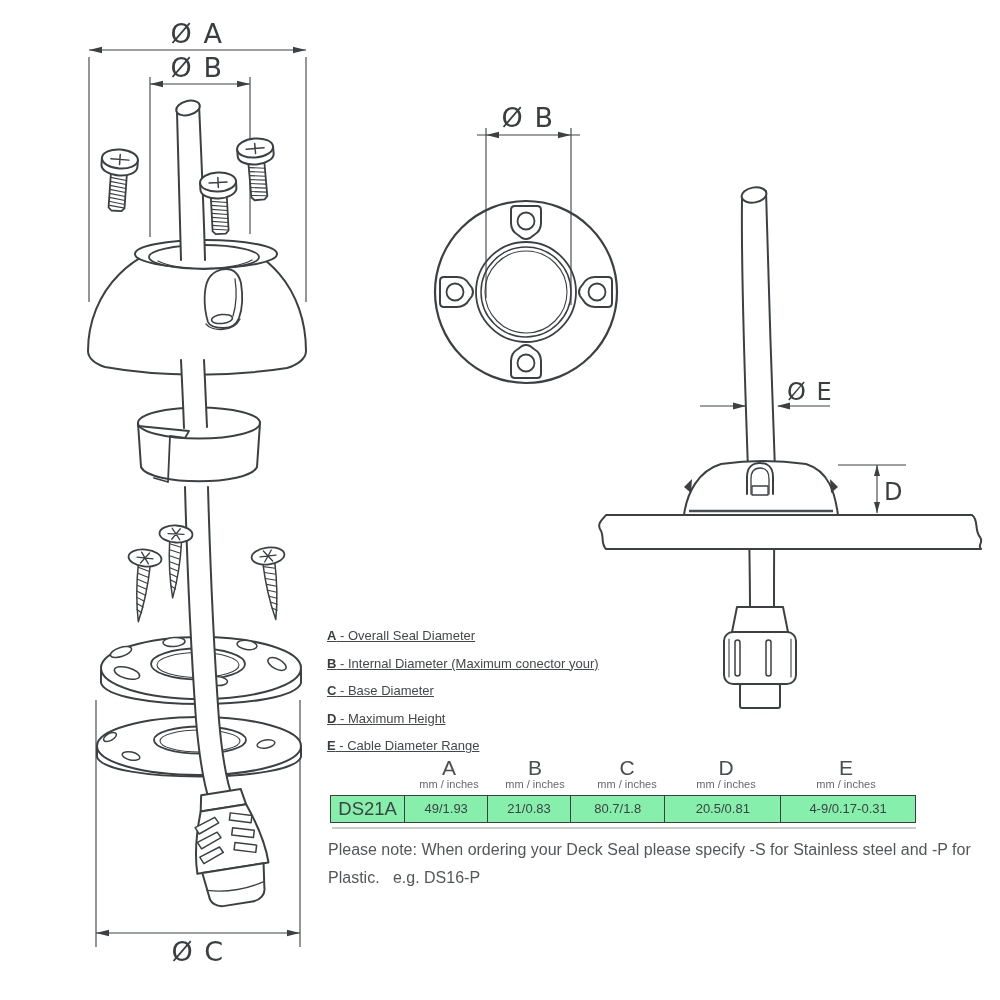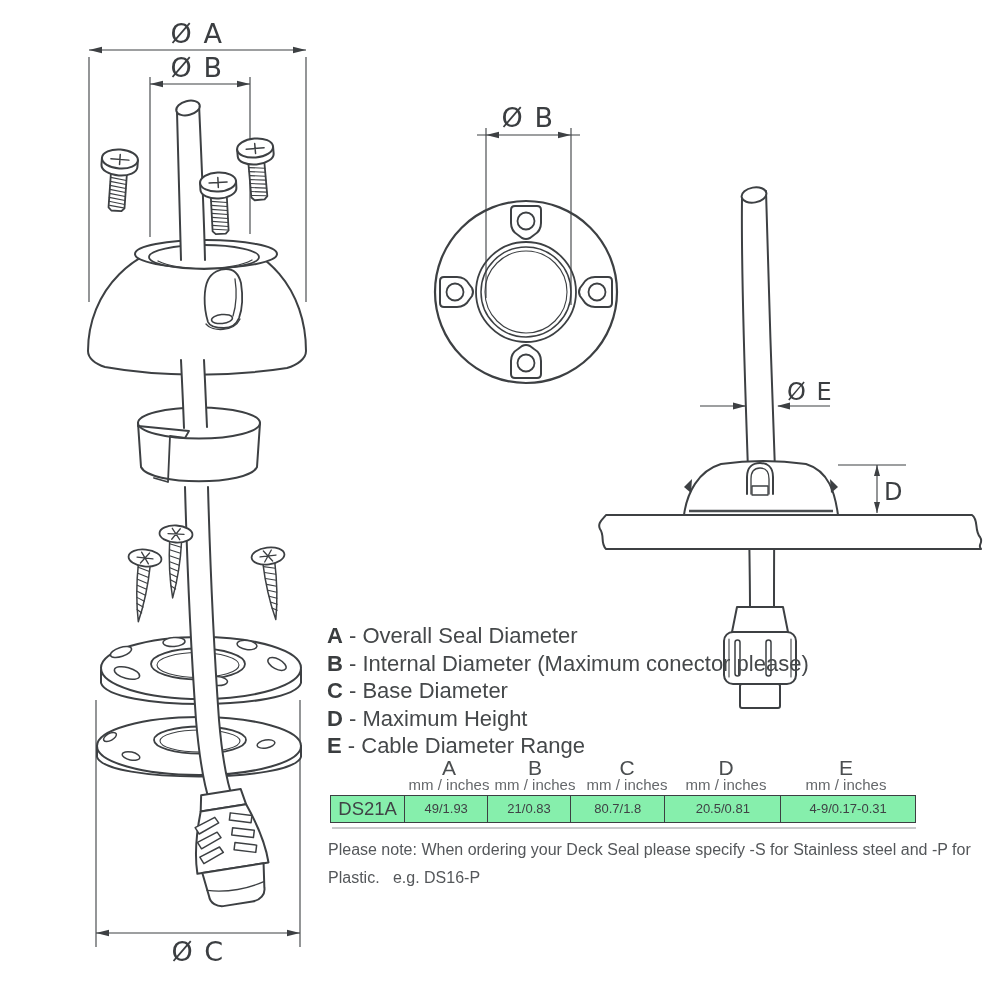--- a/index.html
+++ b/index.html
@@ -16,31 +16,31 @@
   .w18{stroke-width:1.8;}
   .w15{stroke-width:1.5;}
   .w13{stroke-width:1.3;}
   .w11{stroke-width:1.1;}
   .dim{stroke:#3d4043;stroke-width:1.1;fill:none;}
   .arr{fill:#3d4043;stroke:none;}
   .dimtext{fill:#3b3e41;font-family:"DejaVu Sans",sans-serif;font-size:27px;letter-spacing:1.5px;}
   .dimtext.sm{font-size:24px;}
 
   
-  .legend{position:absolute;left:327px;top:622px;color:#45484a;font-size:22px;}
+  .legend{position:absolute;left:327px;top:622px;color:#45484a;font-size:13px;text-decoration:underline;}
   .legend .row{height:27.5px;line-height:27.5px;white-space:pre;}
   .legend .lk{font-weight:bold;color:#3a3d3f;}
 
   
   .spec-table{position:absolute;left:330px;top:757px;color:#45484a;}
   .th-row{display:flex;height:38px;}
   .th-spacer{width:76px;}
   .th{display:flex;flex-direction:column;align-items:center;justify-content:flex-start;box-sizing:border-box;}
   .th-letter{font-size:21px;line-height:22px;color:#4b4e50;}
-  .th-unit{font-size:15px;color:#65686b;line-height:11px;}
+  .th-unit{font-size:11px;color:#65686b;line-height:11px;}
   .td-row{display:flex;border:1.6px solid #3c3f42;width:586px;box-sizing:border-box;background:#86efac;}
   .td{height:26px;line-height:25px;text-align:center;font-size:13px;color:#3f4245;box-sizing:border-box;}
   .td + .td{border-left:1.6px solid #3c3f42;}
   .td.model{font-size:18.5px;}
   .table-shadow{width:584px;height:2px;background:#c9cbcc;margin:4px 0 0 2px;}
 
   
   .note{position:absolute;left:328px;top:836px;color:#54575a;font-size:16px;}
   .note div{white-space:pre;line-height:28px;}
 </style>
@@ -230,21 +230,21 @@
       <path class="dim" d="M838,465 L906,465 M877,465 L877,513"></path>
       <polygon class="arr" points="877,465 874,476 880,476"></polygon>
       <polygon class="arr" points="877,513 874,502 880,502"></polygon>
       <text class="dimtext sm" x="884" y="500" text-anchor="start">D</text>
     </g>
   </g>
 </svg>
 
   <div class="legend">
     <div class="row"><span class="lk">A</span><span> - Overall Seal Diameter</span></div>
-    <div class="row"><span class="lk">B</span><span> - Internal Diameter (Maximum conector please)</span></div>
+    <div class="row"><span class="lk">B</span><span> - Internal Diameter (Maximum conector your)</span></div>
     <div class="row"><span class="lk">C</span><span> - Base Diameter</span></div>
     <div class="row"><span class="lk">D</span><span> - Maximum Height</span></div>
     <div class="row"><span class="lk">E</span><span> - Cable Diameter Range</span></div>
   </div>
 
   <div class="spec-table">
     <div class="th-row">
       <div class="th-spacer"></div>
       <div class="th" style="width:86px">
           <div class="th-letter">A</div>

